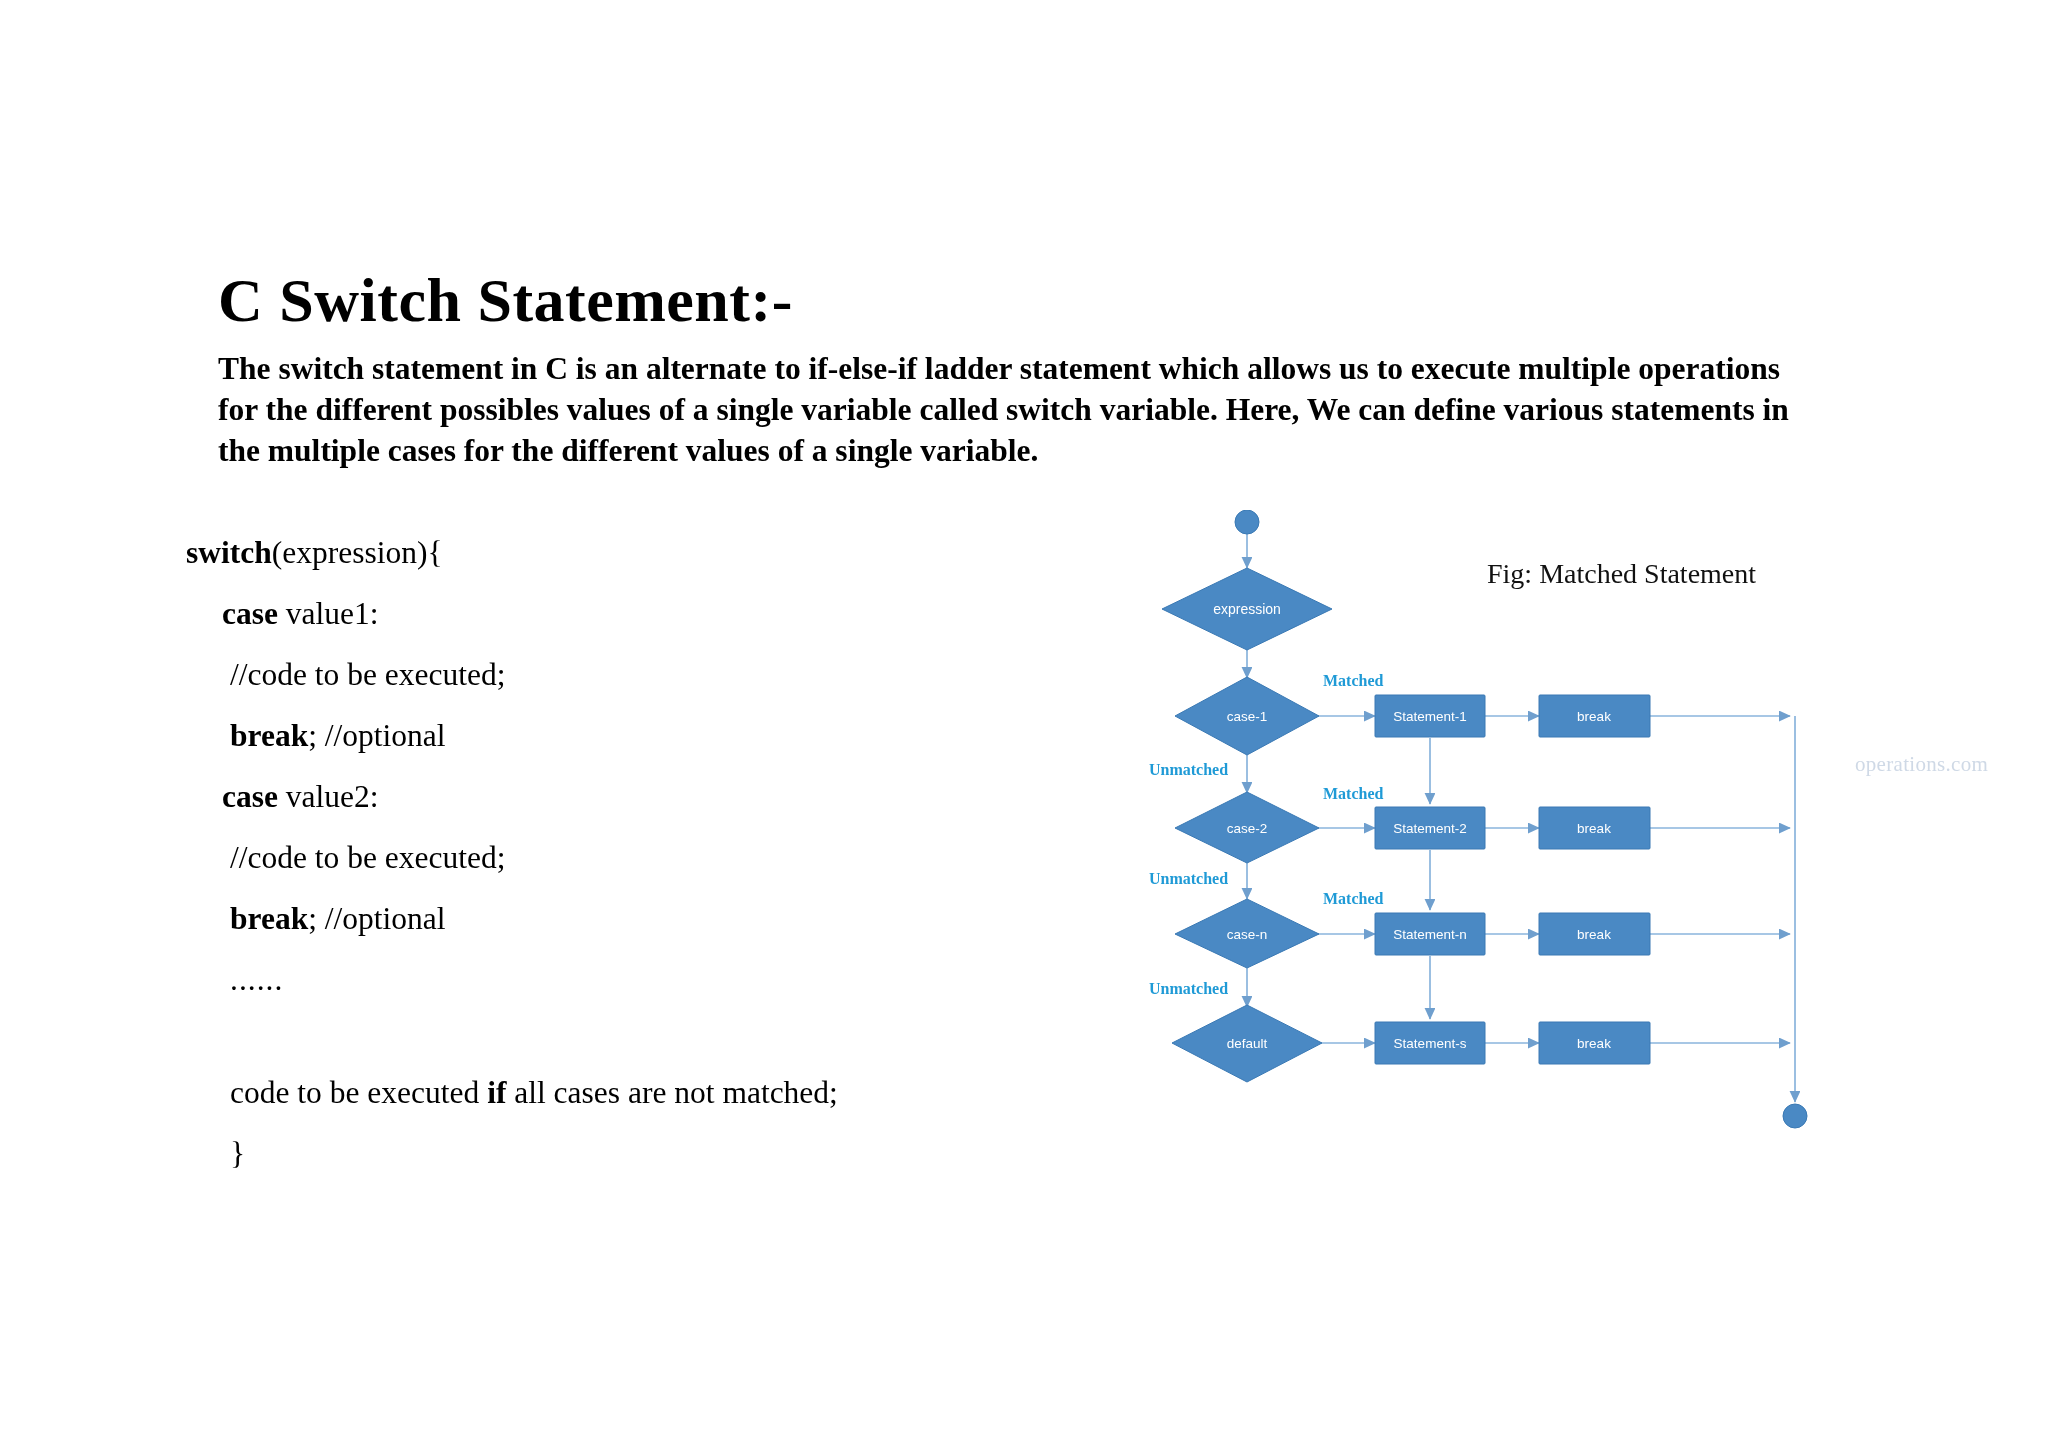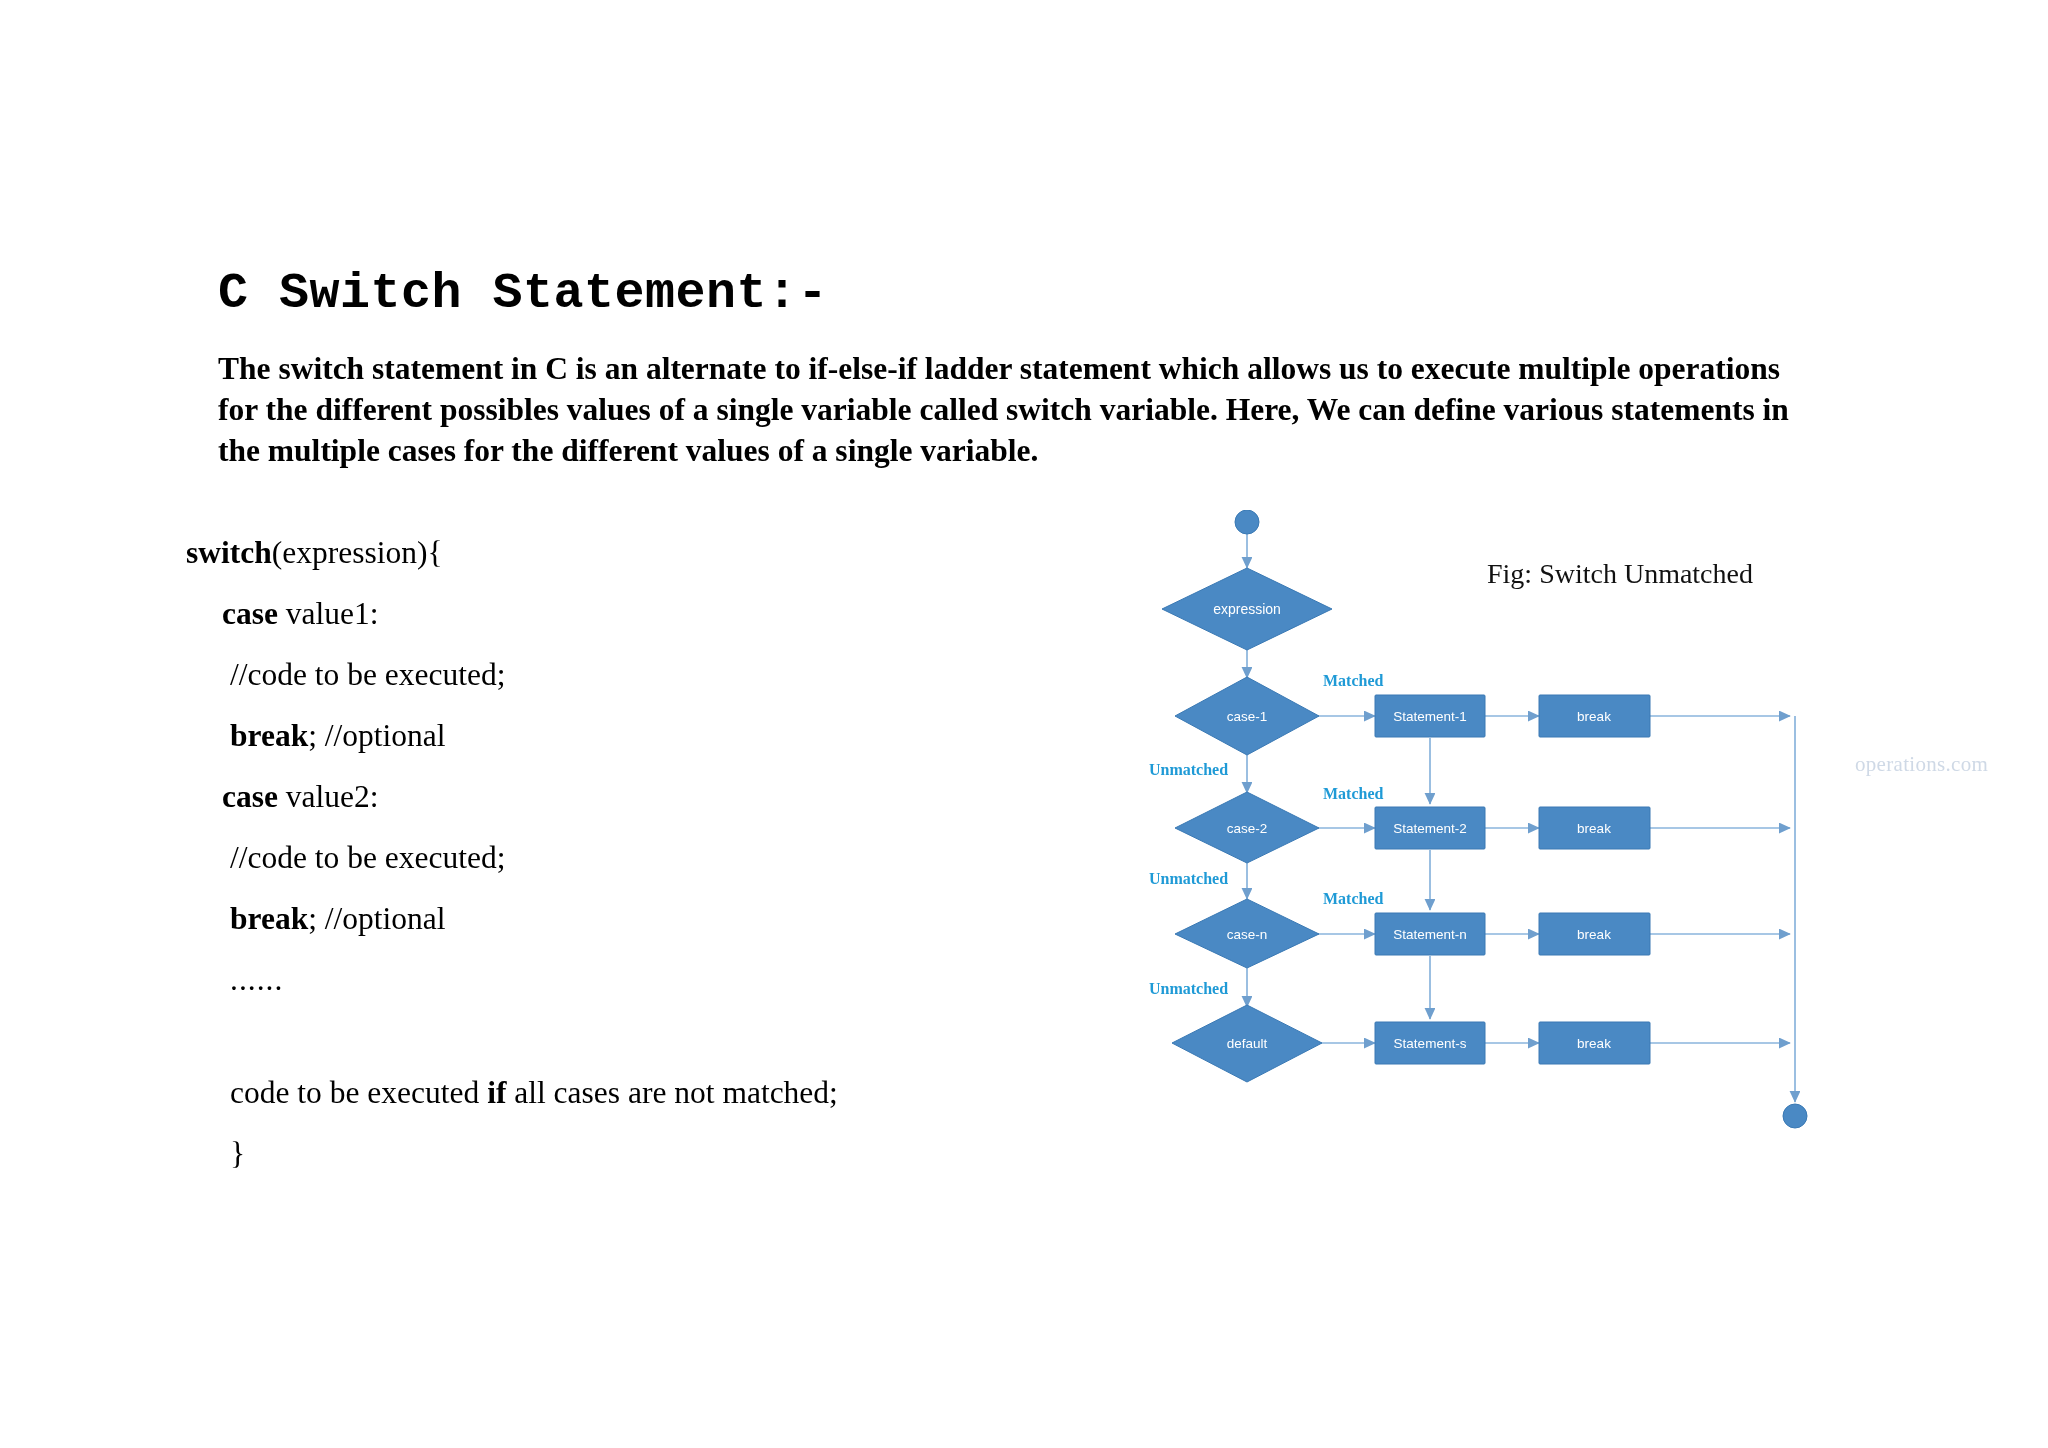--- a/index.html
+++ b/index.html
@@ -20,23 +20,23 @@
     position: absolute;
     inset: 0;
     background: #ffffff;
   }
 
   
   .title {
     position: absolute;
     left: 218px;
     top: 265px;
-    font-family: Liberation Mono, monospace;
+    font-family: Liberation Serif, serif;
     font-weight: bold;
-    font-size: 50px;
+    font-size: 62px;
     letter-spacing: 0.5px;
     color: #000;
     white-space: nowrap;
   }
 
   .intro {
     position: absolute;
     left: 218px;
     top: 348px;
     width: 1605px;
@@ -135,21 +135,21 @@
     </div>
     <div class="spacer"></div>
     <div class="ln ind2">
       <span> code to be executed </span><b>if</b><span> all cases are not matched;</span>
     </div>
     <div class="ln ind2">
       <span>}</span>
     </div>
   </div>
 
-  <div class="fig-caption">Fig: Switch Unmatched</div>
+  <div class="fig-caption">Fig: Matched Statement</div>
 
   <div class="watermark">operations.com</div>
 
   <div class="fig">
     <svg width="790" height="720" viewBox="0 0 790 720" xmlns="http://www.w3.org/2000/svg">
       <defs>
         <marker id="arw" markerWidth="8" markerHeight="8" refX="6.5" refY="3.2" orient="auto" markerUnits="strokeWidth">
           <path d="M0,0 L7,3.2 L0,6.4 z" fill="#6f9fce"></path>
         </marker>
       </defs>

